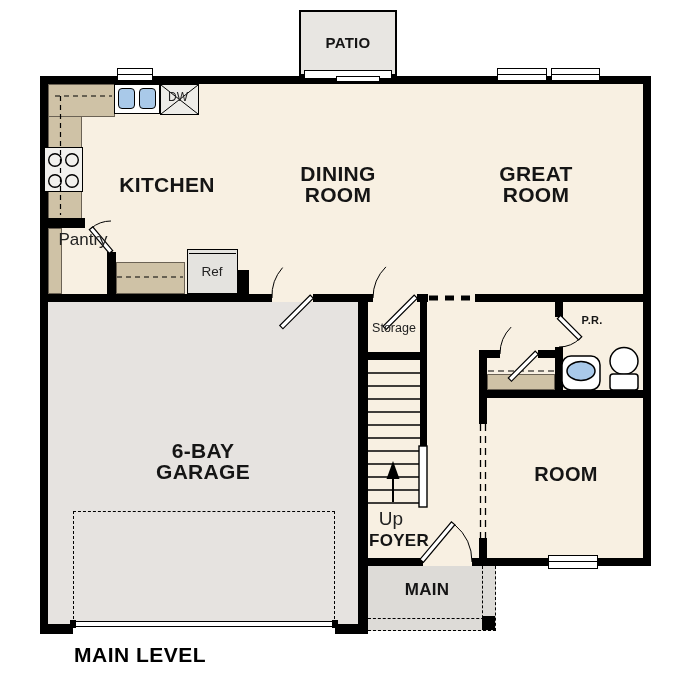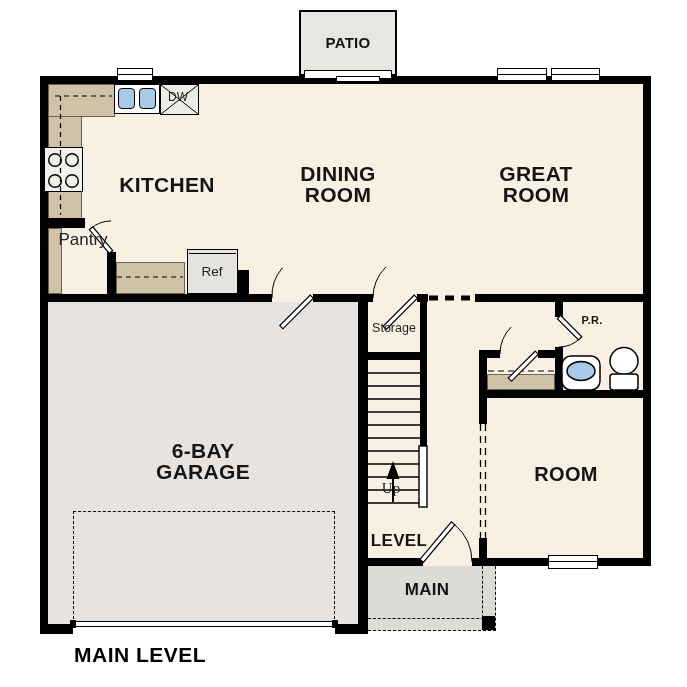--- a/index.html
+++ b/index.html
@@ -192,24 +192,24 @@
   </div>
   <div class="room-label" style="left:536px;top:184px;">
     <span>GREAT</span><br>
     <span>ROOM</span>
   </div>
   <div class="room-label" style="left:203px;top:461px;">
     <span>6-BAY</span><br>
     <span>GARAGE</span>
   </div>
   <div class="room-label" style="left:566px;top:474px;font-size:20px;">ROOM</div>
-  <div class="room-label" style="left:399px;top:540px;font-size:17px;">LEVEL</div>
+  <div class="room-label" style="left:399px;top:540px;font-size:17px;">FOYER</div>
   <div class="room-label" style="left:427px;top:589px;font-size:17px;">MAIN</div>
   <div class="room-label" style="left:592px;top:320px;font-size:11px;">P.R.</div>
   <div class="small-label" style="left:394px;top:328px;font-size:12.5px;">Storage</div>
   <div class="small-label" style="left:83px;top:239px;font-size:17px;">Pantry</div>
   <div class="small-label" style="left:178px;top:97px;">DW</div>
   <div class="small-label" style="left:212px;top:271px;font-size:13.5px;">Ref</div>
-  <div class="small-label" style="left:391px;top:488px;font-size:15px;font-family:Liberation Serif, serif;">Up</div>
+  <div class="small-label" style="left:391px;top:518px;font-size:19px;">Up</div>
 
   <div id="main-level-title">MAIN LEVEL</div>
 
 </div>
 
 </body></html>

